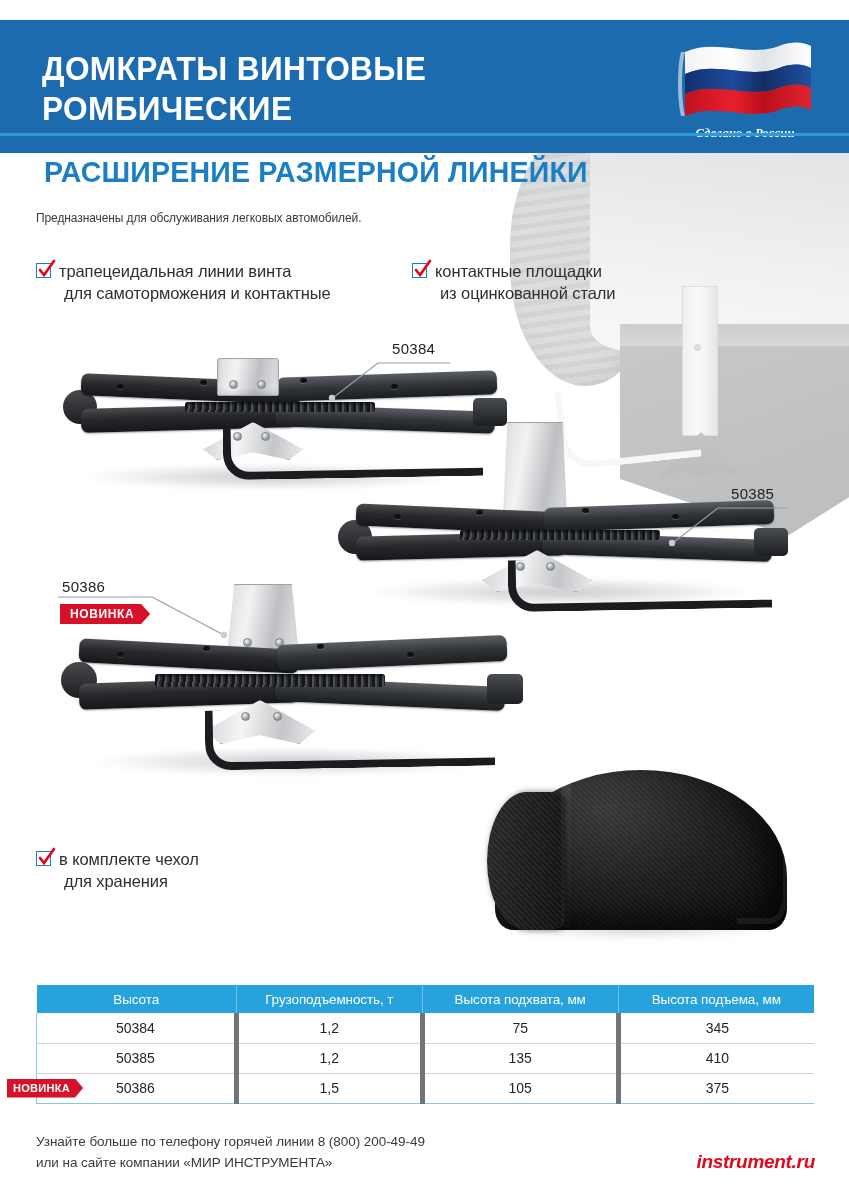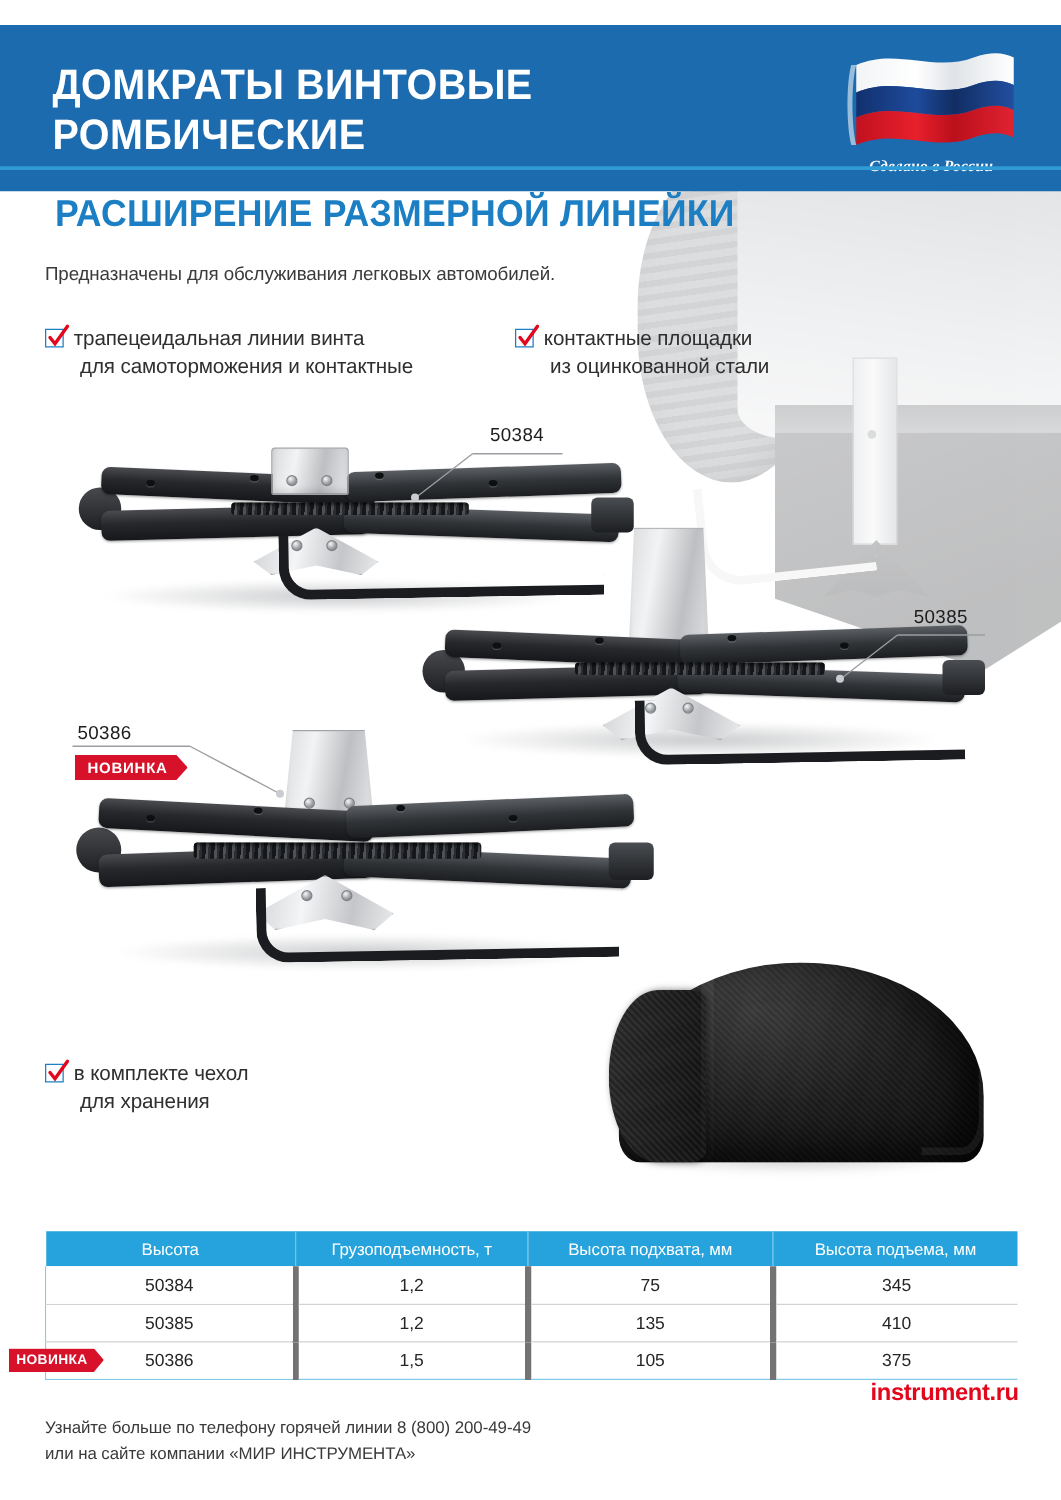--- a/index.html
+++ b/index.html
@@ -154,21 +154,21 @@
     font-weight: bold;
     letter-spacing: 0.2px;
     text-transform: uppercase;
     transform: scaleX(0.95);
     transform-origin: left top;
   }
   .intro {
     position: absolute;
     left: 36px; top: 211px;
     color: #3a3a3a;
-    font-size: 15px;
+    font-size: 12px;
     letter-spacing: -0.1px;
   }
 
   
   .feature {
     position: absolute;
     display: flex;
     align-items: flex-start;
     gap: 8px;
   }
@@ -410,25 +410,26 @@
     position: absolute;
     left: 36px; top: 1132px;
     color: #3a3a3a;
     font-size: 13.5px;
     line-height: 1.55;
     letter-spacing: -0.05px;
   }
   .footer-text span { display: block; }
   .site-logo {
     position: absolute;
-    right: 34px; top: 1104px;
+    right: 34px; top: 1151px;
     color: #E2071B;
     font-size: 19px;
     font-weight: bold;
     letter-spacing: -0.3px;
+    font-style: italic;
   }
 </style>
 </head>
 <body>
 
 <div class="page">
 
   <div class="bg-photo">
     <div class="bg-tire"></div>
     <div class="bg-body"></div>

